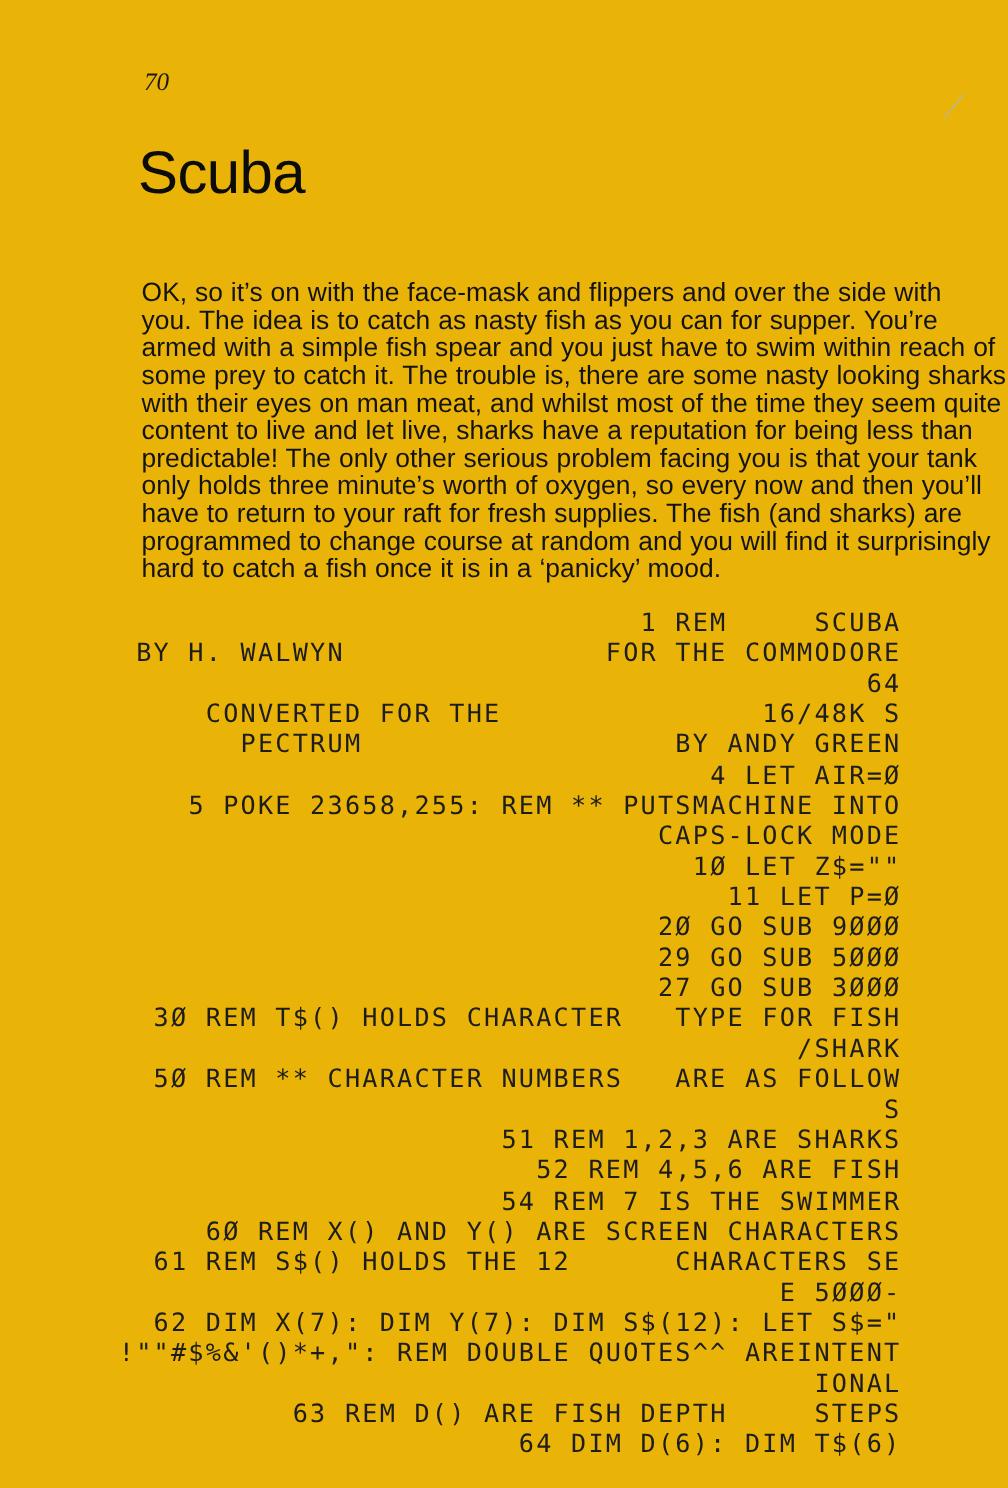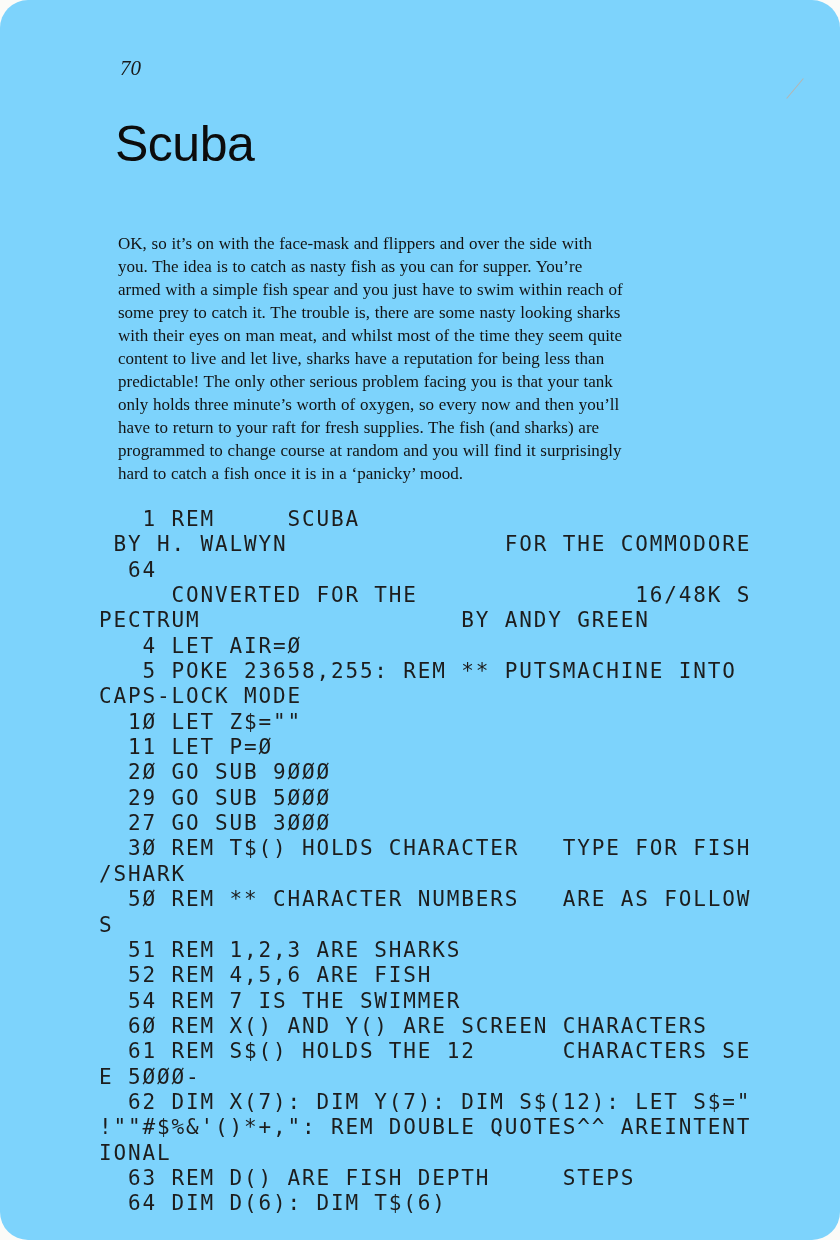--- a/index.html
+++ b/index.html
@@ -8,22 +8,21 @@
     width: 840px;
     height: 1240px;
     background: #fbfbf8;
     overflow: hidden;
   }
   .sheet {
     position: absolute;
     inset: 0;
     width: 840px;
     height: 1240px;
-    background: #7dd3fc;
-    border-radius: 28px;
+    background: #eab308;
   }
   .pageno {
     position: absolute;
     left: 120px;
     top: 56px;
     font-family: "Liberation Serif", serif;
     font-style: italic;
     font-size: 21px;
     color: #1a1a1a;
   }
@@ -36,39 +35,40 @@
     font-weight: 400;
     font-size: 50px;
     line-height: 1;
     letter-spacing: -0.5px;
     color: #0c0c0c;
   }
   .prose {
     position: absolute;
     left: 118px;
     top: 232px;
-    font-family: Liberation Serif, serif;
-    font-size: 17px;
+    font-family: Liberation Sans, sans-serif;
+    font-size: 22px;
     line-height: 23px;
     color: #131313;
     word-spacing: 0.5px;
   }
   .pl {
     white-space: nowrap;
     height: 23px;
   }
   .listing {
     position: absolute;
     left: 99px;
     top: 507px;
     font-family: "DejaVu Sans Mono", "Liberation Mono", monospace;
     font-size: 21px;
     line-height: 25.35px;
     letter-spacing: 1.85px;
     color: #1d1d1d;
+    text-align: right;
   }
   .cl {
     white-space: pre;
     height: 25.35px;
   }
   .scratch {
     position: absolute;
     left: 782px;
     top: 88px;
     width: 26px;

